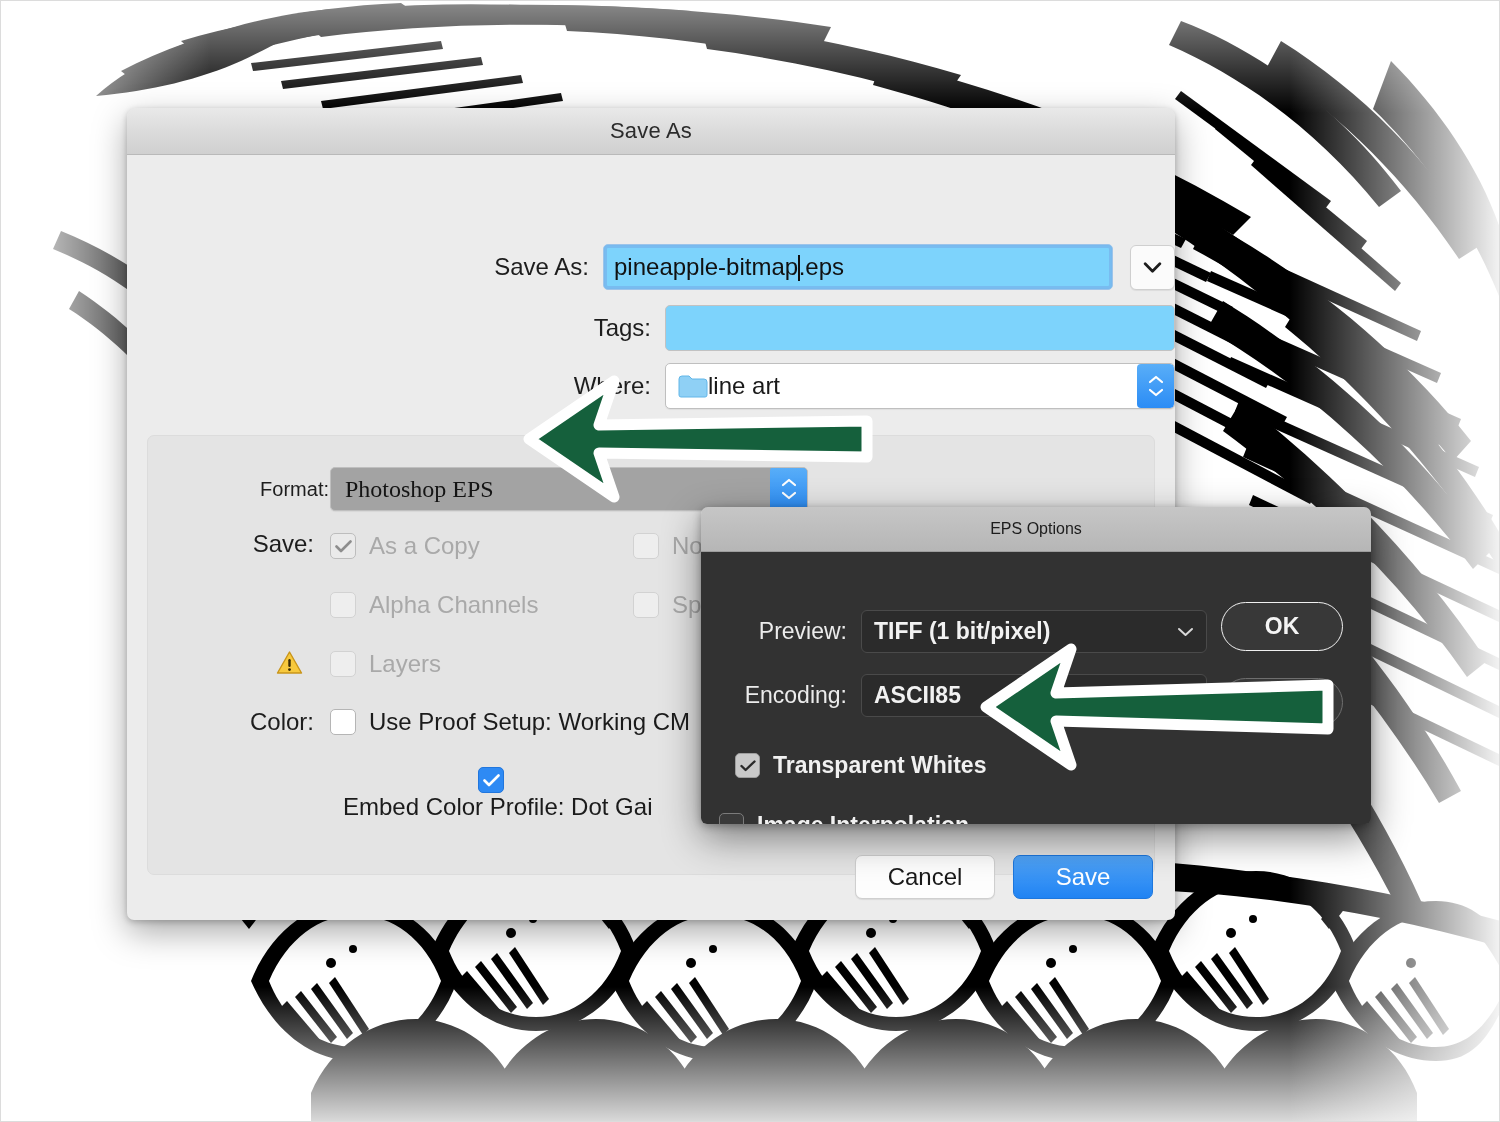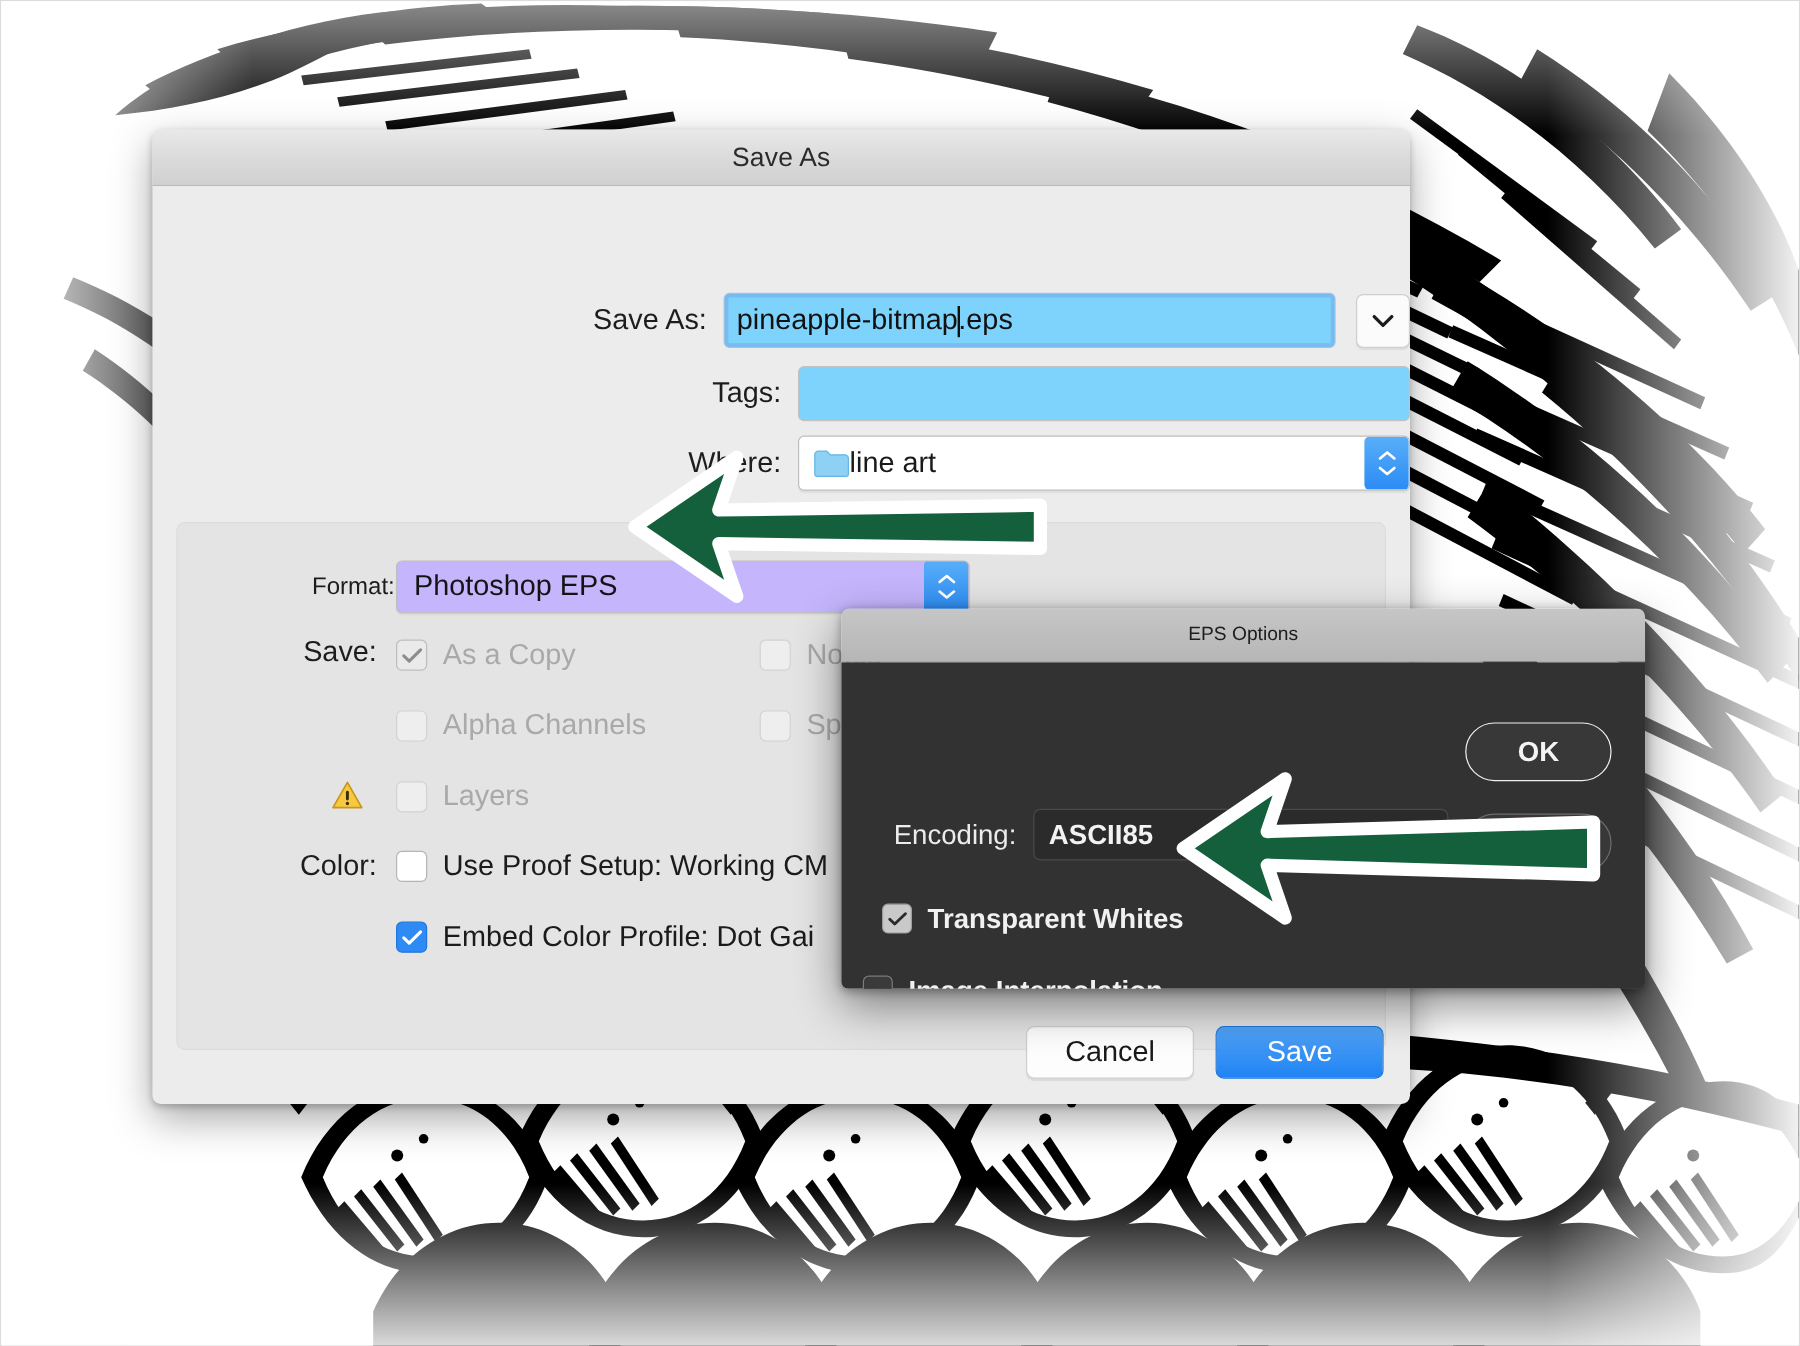--- a/index.html
+++ b/index.html
@@ -104,23 +104,24 @@
   .stepper svg { display:block; }
 
   
   #options-panel {
     position:absolute; left:20px; top:280px; width:1008px; height:440px;
     background:#e4e4e4; border:1px solid #dcdcdc; border-radius:7px;
   }
   #row-format { position:absolute; left:0; top:31px; width:100%; display:flex; align-items:center; }
   #format-label { font-size:20px; color:#1d1d1d; width:182px; text-align:right; padding-right:1px; flex:0 0 182px;}
   #format-popup {
-    width:478px; height:44px; background:#c4b5fd; border:1px solid #bfbfbf;
+    width:478px; height:44px; background:#a3a3a3; border:1px solid #bfbfbf;
     border-radius:5px; display:flex; align-items:center; overflow:hidden;
     box-shadow:0 1px 1px rgba(0,0,0,.06);
+    font-family:Liberation Serif, serif;
   }
   #format-popup .inner { flex:1; display:flex; align-items:center; padding-left:14px; }
   #format-value { font-size:24px; color:#141414; }
 
   .save-label-col { width:182px; text-align:right; padding-right:16px; flex:0 0 182px; font-size:24px; color:#1d1d1d; }
 
   .cbrow { position:absolute; display:flex; align-items:center; }
   .cb {
     width:26px; height:26px; border-radius:5px; border:1px solid #b9b9b9;
     background:#f6f6f6; display:flex; align-items:center; justify-content:center;
@@ -455,21 +456,21 @@
 
         <div class="cbrow" style="left:0px; top:272px;">
           <div class="save-label-col">Color:</div>
         </div>
 
         <div class="cbrow" style="left:182px; top:272px;">
           <div class="cb" style="background:#ffffff;border-color:#b5b5b5;"></div>
           <span class="cbtext">Use Proof Setup:  Working CM</span>
         </div>
 
-        <div class="cbrow" style="left:182px; top:331px;">
+        <div class="cbrow" style="left:182px; top:331px;flex-direction:column;">
           <div class="cb checked-blue">
             <svg width="17" height="13" viewBox="0 0 17 13">
               <path d="M1.5 6.5 L6 11 L15.5 1.5" stroke="#ffffff" stroke-width="2.6" fill="none" stroke-linecap="round" stroke-linejoin="round"></path>
             </svg>
           </div>
           <span class="cbtext">Embed Color Profile:  Dot Gai</span>
         </div>
 
       </div>
 
@@ -479,20 +480,29 @@
       </div>
     </div>
   </div>
 
   <div id="eps">
     <div id="eps-titlebar">
       <div id="eps-title">EPS Options</div>
     </div>
     <div id="eps-body">
 
+      <div class="eps-row" style="left:0px; top:58px;">
+        <div class="eps-label">Preview:</div>
+        <div class="eps-select">
+          <span class="val">TIFF  (1 bit/pixel)</span>
+          <svg width="17" height="10" viewBox="0 0 17 10">
+            <path d="M2 2 L8.5 8 L15 2" stroke="#d8d8d8" stroke-width="2" fill="none" stroke-linecap="round" stroke-linejoin="round"></path>
+          </svg>
+        </div>
+      </div>
 
       <div class="eps-row" style="left:0px; top:122px;">
         <div class="eps-label">Encoding:</div>
         <div class="eps-select">
           <span class="val">ASCII85</span>
           <svg width="17" height="10" viewBox="0 0 17 10">
             <path d="M2 2 L8.5 8 L15 2" stroke="#d8d8d8" stroke-width="2" fill="none" stroke-linecap="round" stroke-linejoin="round"></path>
           </svg>
         </div>
       </div>

